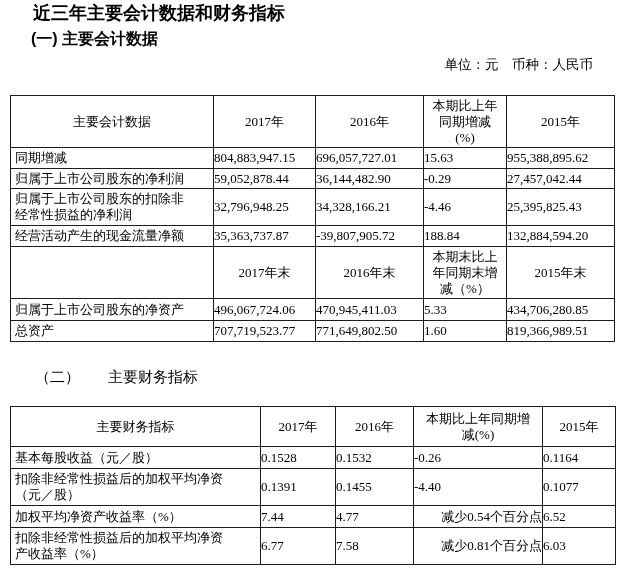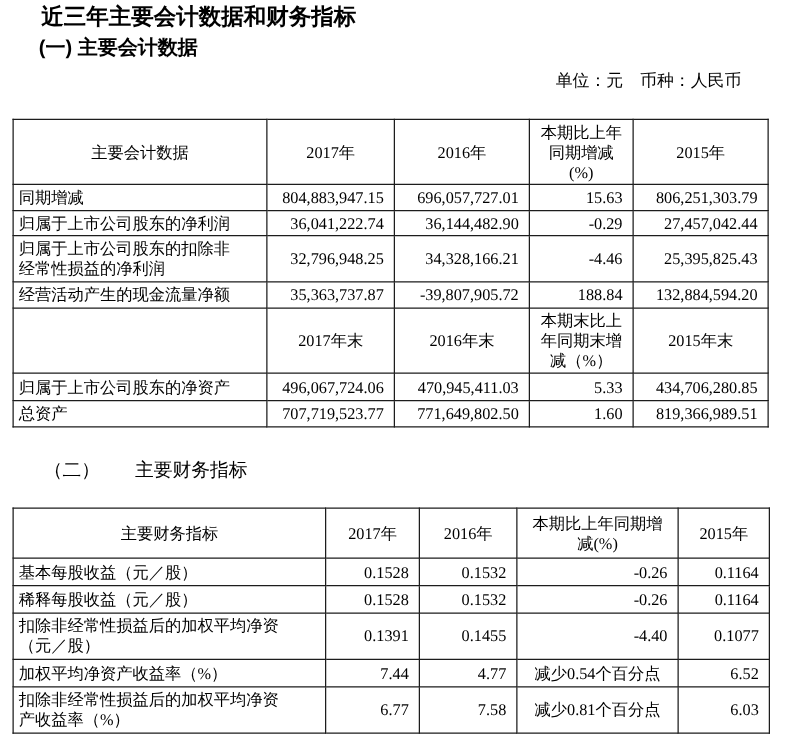--- a/index.html
+++ b/index.html
@@ -34,22 +34,22 @@
   .tbl2 { margin-top: 21px; width: 605px; }
   .tbl td {
     border: 1px solid #1c1c1c;
     font-size: 13px;
     line-height: 16px;
     vertical-align: middle;
     overflow: hidden;
   }
   .hdr td { text-align: center; white-space: pre-line; }
   td.lbl { text-align: left; padding-left: 4px; white-space: pre-line; }
-  td.num { text-align: right; padding-right: 8px; }
-  td.ctr { text-align: center; }
+  td.num { text-align: left; padding-right: 8px; }
+  td.ctr { text-align: right; }
   .h52 td { height: 52px; }
   .h21 td { height: 21px; }
   .h20 td { height: 20px; }
   .h37 td { height: 37px; }
   .h22 td { height: 22px; }
   .h40 td { height: 40px; }
   .title-sec2 {
     margin: 27px 0 0 35px;
     font-family: "Liberation Sans", "DejaVu Sans", sans-serif;
     font-weight: normal; font-size: 15px; line-height: 16px;
@@ -81,25 +81,25 @@
       <td>本期比上年
 同期增减
 (%)</td>
       <td>2015年</td>
     </tr>
     <tr class="h21">
       <td class="lbl">同期增减</td>
       <td class="num">804,883,947.15</td>
       <td class="num">696,057,727.01</td>
       <td class="num">15.63</td>
-      <td class="num">806,251,303.79</td>
+      <td class="num">955,388,895.62</td>
     </tr>
     <tr class="h20">
       <td class="lbl">归属于上市公司股东的净利润</td>
-      <td class="num">36,041,222.74</td>
+      <td class="num">59,052,878.44</td>
       <td class="num">36,144,482.90</td>
       <td class="num">-0.29</td>
       <td class="num">27,457,042.44</td>
     </tr>
     <tr class="h37">
       <td class="lbl">归属于上市公司股东的扣除非
 经常性损益的净利润</td>
       <td class="num">32,796,948.25</td>
       <td class="num">34,328,166.21</td>
       <td class="num">-4.46</td>
@@ -159,27 +159,20 @@
 减(%)</td>
       <td>2015年</td>
     </tr>
     <tr class="h22">
       <td class="lbl">基本每股收益（元／股）</td>
       <td class="num">0.1528</td>
       <td class="num">0.1532</td>
       <td class="num">-0.26</td>
       <td class="num">0.1164</td>
     </tr>
-    <tr class="h22">
-      <td class="lbl">稀释每股收益（元／股）</td>
-      <td class="num">0.1528</td>
-      <td class="num">0.1532</td>
-      <td class="num">-0.26</td>
-      <td class="num">0.1164</td>
-    </tr>
     <tr class="h37">
       <td class="lbl">扣除非经常性损益后的加权平均净资
 （元／股）</td>
       <td class="num">0.1391</td>
       <td class="num">0.1455</td>
       <td class="num">-4.40</td>
       <td class="num">0.1077</td>
     </tr>
     <tr class="h22">
       <td class="lbl">加权平均净资产收益率（%）</td>

